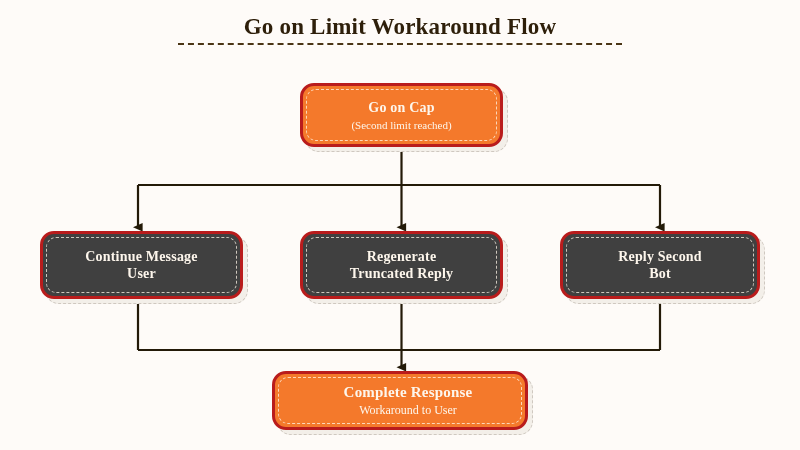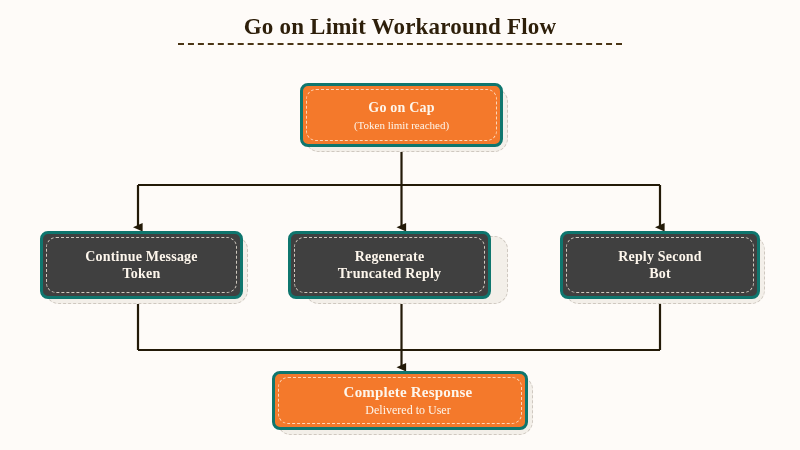--- a/index.html
+++ b/index.html
@@ -52,22 +52,22 @@
     top: 0;
     width: 800px;
     height: 450px;
     pointer-events: none;
   }
 
   
   .node {
     position: absolute;
     box-sizing: border-box;
-    border-radius: 8px;
-    border: 3px solid #0f766e;
+    border-radius: 14px;
+    border: 3px solid #b91c1c;
     display: flex;
     flex-direction: column;
     align-items: center;
     justify-content: center;
     text-align: center;
     z-index: 3;
   }
   .node::after {
     content: "";
     position: absolute;
@@ -103,21 +103,21 @@
   .orange { background: #f4792b; }
   .teal   { background: #404040; }
 
   
   #node-cap        { left: 300px; top: 83px;  width: 203px; height: 64px; }
   #node-cap-sh     { left: 305px; top: 88px;  width: 203px; height: 64px; }
 
   #node-continue   { left: 40px;  top: 231px; width: 203px; height: 68px; }
   #node-continue-sh{ left: 45px;  top: 236px; width: 203px; height: 68px; }
 
-  #node-regen      { left: 288px; top: 231px; width: 203px; height: 68px; align-items: center; }
+  #node-regen      { left: 300px; top: 231px; width: 203px; height: 68px; align-items: center; }
   #node-regen-sh   { left: 305px; top: 236px; width: 203px; height: 68px; }
 
   #node-rotate     { left: 560px; top: 231px; width: 200px; height: 68px; }
   #node-rotate-sh  { left: 565px; top: 236px; width: 200px; height: 68px; }
 
   #node-complete   { left: 272px; top: 371px; width: 256px; height: 59px; padding-left: 16px; }
   #node-complete-sh{ left: 277px; top: 376px; width: 256px; height: 59px; }
 
   #node-complete .node-title { font-size: 15px; }
   #node-complete .node-sub   { font-size: 12px; }
@@ -159,36 +159,36 @@
   </svg>
 
   <div class="node-shadow" id="node-cap-sh"></div>
   <div class="node-shadow" id="node-continue-sh"></div>
   <div class="node-shadow" id="node-regen-sh"></div>
   <div class="node-shadow" id="node-rotate-sh"></div>
   <div class="node-shadow" id="node-complete-sh"></div>
 
   <div class="node orange" id="node-cap">
     <div class="node-title">Go on Cap</div>
-    <div class="node-sub">(Token limit reached)</div>
+    <div class="node-sub">(Second limit reached)</div>
   </div>
 
   <div class="node teal" id="node-continue">
     <div class="node-title">Continue Message</div>
-    <div class="node-title">Token</div>
+    <div class="node-title">User</div>
   </div>
 
   <div class="node teal" id="node-regen">
     <div class="node-title">Regenerate</div>
     <div class="node-title">Truncated Reply</div>
   </div>
 
   <div class="node teal" id="node-rotate">
     <div class="node-title">Reply Second</div>
     <div class="node-title">Bot</div>
   </div>
 
   <div class="node orange" id="node-complete">
     <div class="node-title">Complete Response</div>
-    <div class="node-sub">Delivered to User</div>
+    <div class="node-sub">Workaround to User</div>
   </div>
 
 </div>
 
 </body></html>

